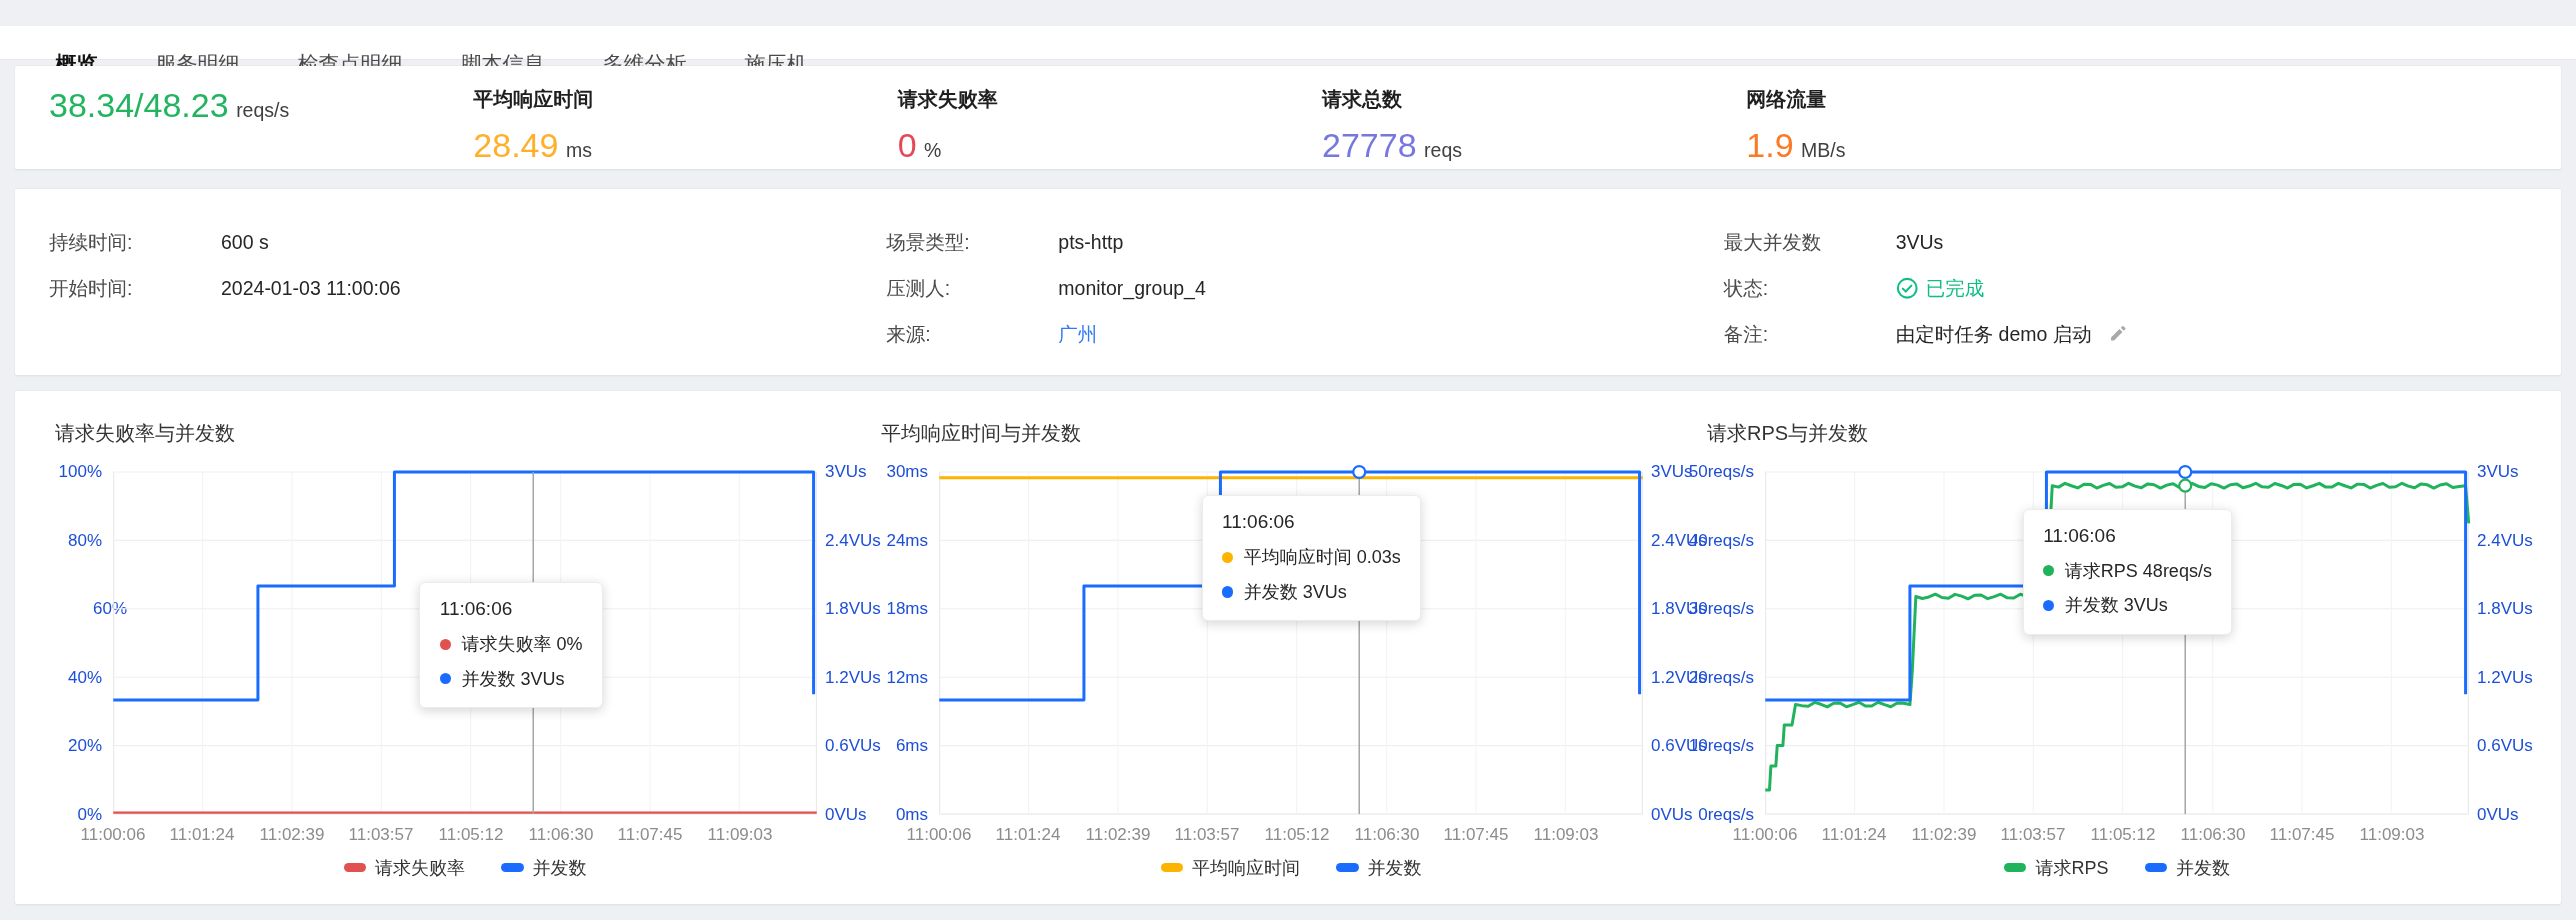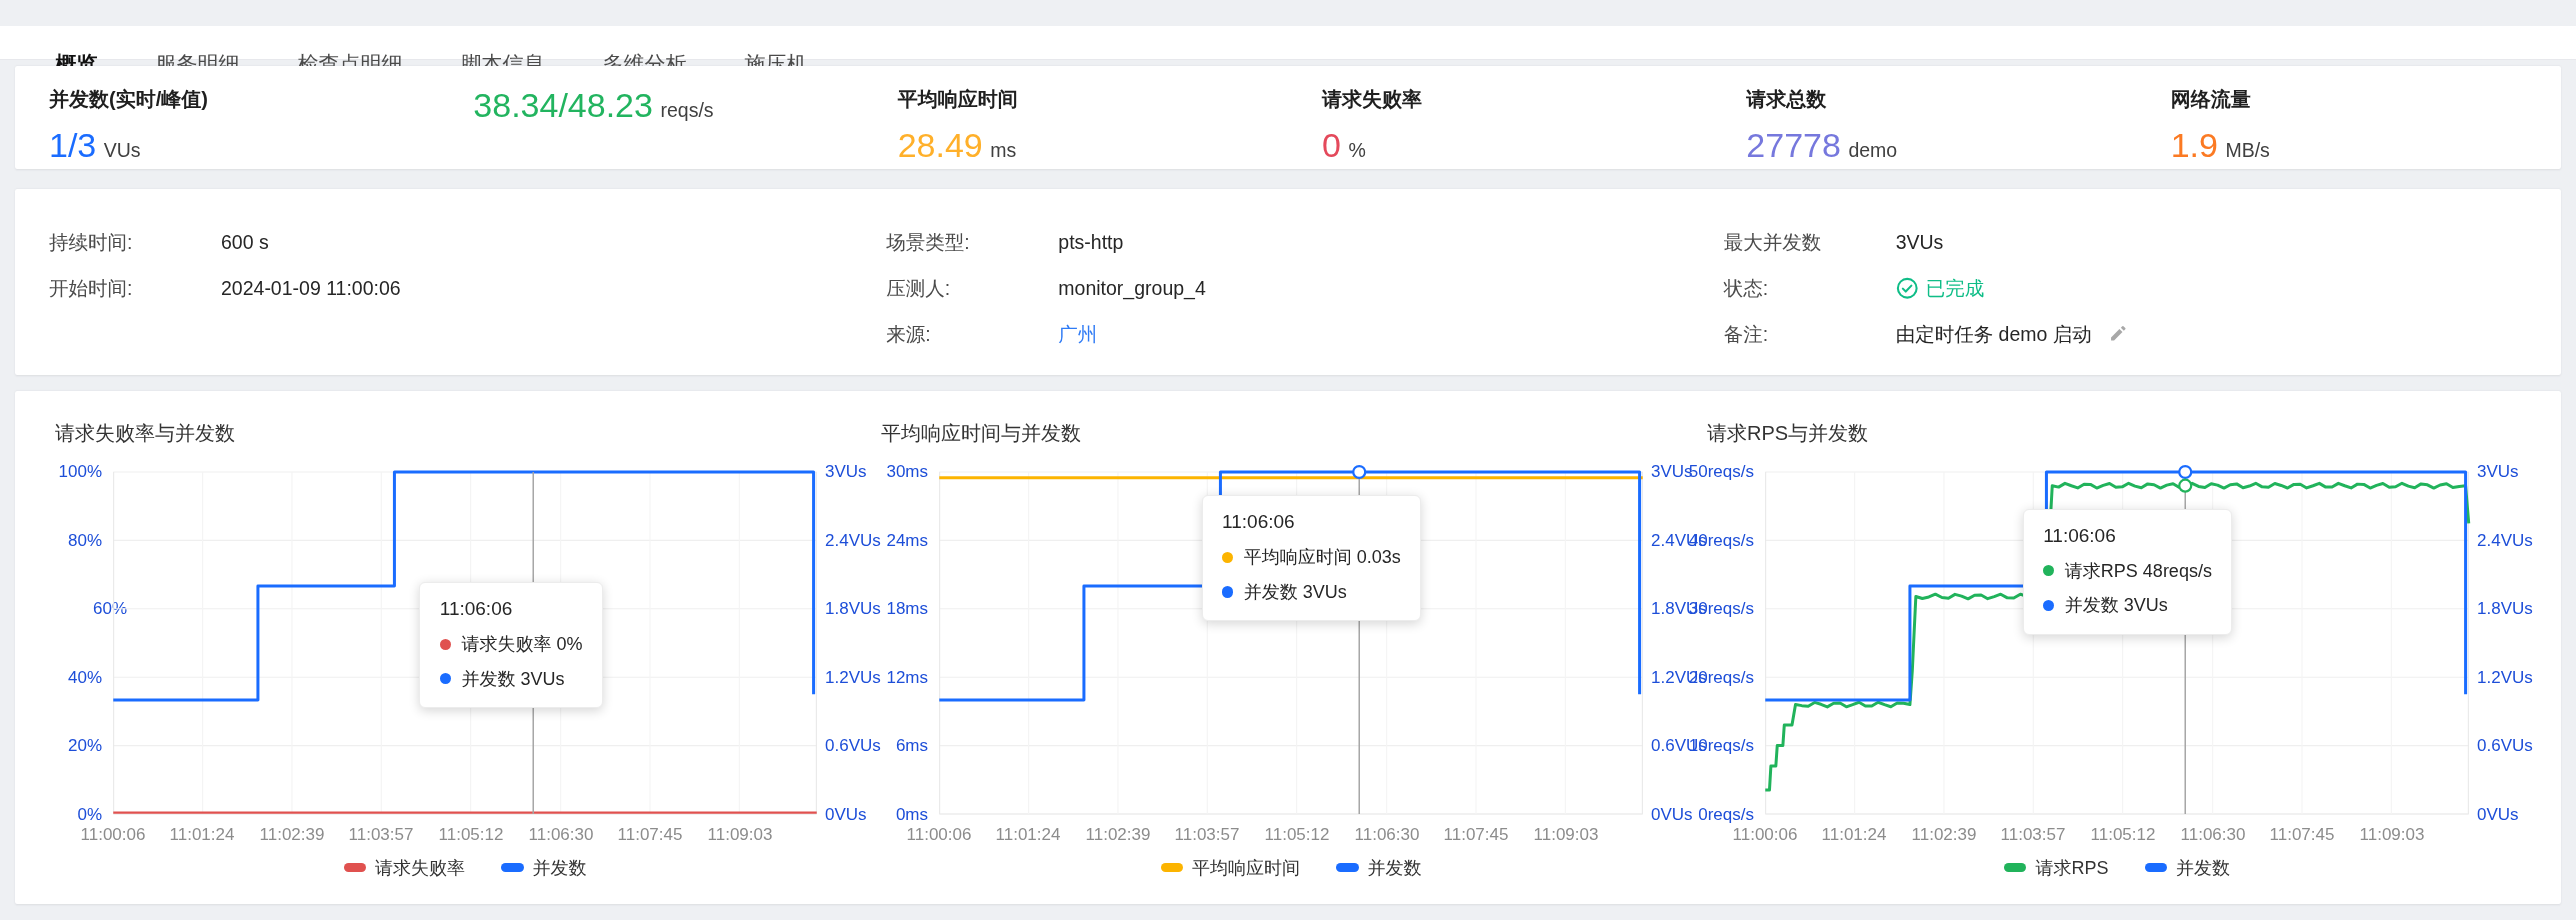--- a/index.html
+++ b/index.html
@@ -73,53 +73,49 @@
       <div class="tab">服务明细</div>
       <div class="tab">检查点明细</div>
       <div class="tab">脚本信息</div>
       <div class="tab">多维分析</div>
       <div class="tab">施压机</div>
     </div>
 </div>
 
 <div class="card metrics" id="metrics">
     <div class="metric">
-      <div class="m-label">并发数(实时/峰值)</div>
-      <div><span class="m-value" style="color:#1a6cff">1/3</span><span class="m-unit">VUs</span></div>
-    </div>
-    <div class="metric">
       <div><span class="m-value" style="color:#22b45f">38.34/48.23</span><span class="m-unit">reqs/s</span></div>
     </div>
     <div class="metric">
       <div class="m-label">平均响应时间</div>
       <div><span class="m-value" style="color:#ffb02a">28.49</span><span class="m-unit">ms</span></div>
     </div>
     <div class="metric">
       <div class="m-label">请求失败率</div>
       <div><span class="m-value" style="color:#e4495b">0</span><span class="m-unit">%</span></div>
     </div>
     <div class="metric">
       <div class="m-label">请求总数</div>
-      <div><span class="m-value" style="color:#7678dd">27778</span><span class="m-unit">demo</span></div>
+      <div><span class="m-value" style="color:#7678dd">27778</span><span class="m-unit">reqs</span></div>
     </div>
     <div class="metric">
       <div class="m-label">网络流量</div>
       <div><span class="m-value" style="color:#fb7a23">1.9</span><span class="m-unit">MB/s</span></div>
     </div>
   </div>
 
 <div class="card info" id="info">
     <div class="info-col">
       <div class="irow">
         <span class="i-label">持续时间:</span>
         <span class="i-value">600 s</span>
       </div>
       <div class="irow">
         <span class="i-label">开始时间:</span>
-        <span class="i-value">2024-01-09 11:00:06</span>
+        <span class="i-value">2024-01-03 11:00:06</span>
       </div>
     </div>
     <div class="info-col">
       <div class="irow">
         <span class="i-label">场景类型:</span>
         <span class="i-value">pts-http</span>
       </div>
       <div class="irow">
         <span class="i-label">压测人:</span>
         <span class="i-value">monitor_group_4</span>

